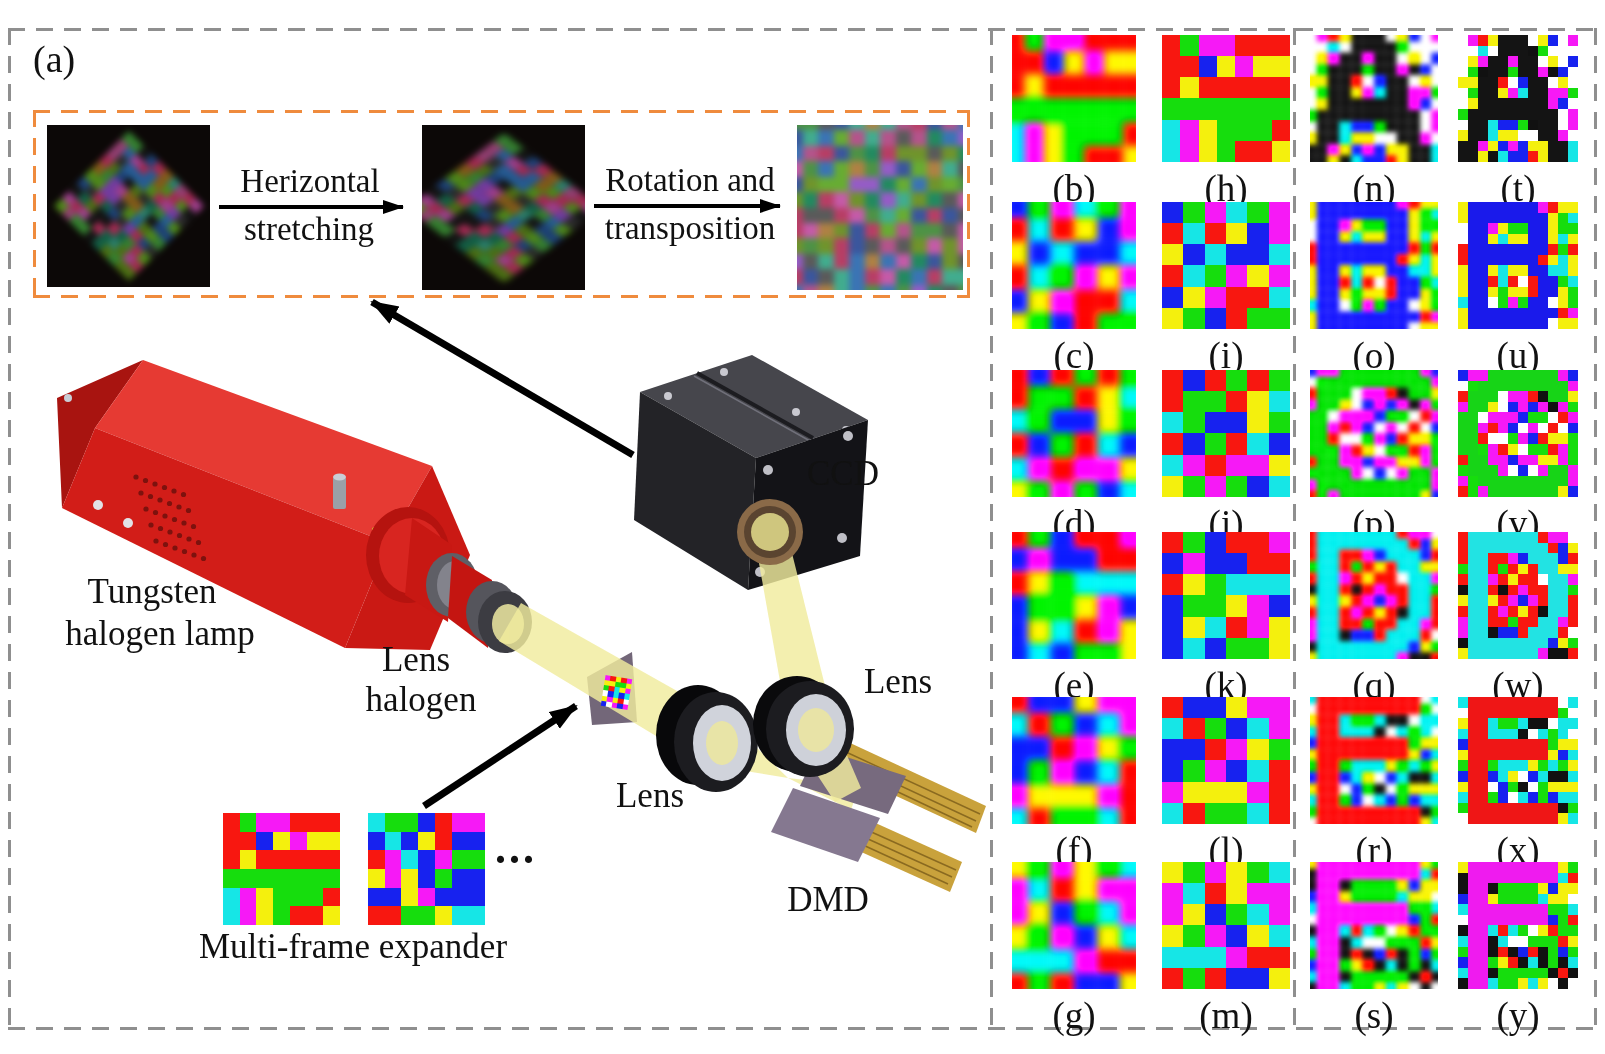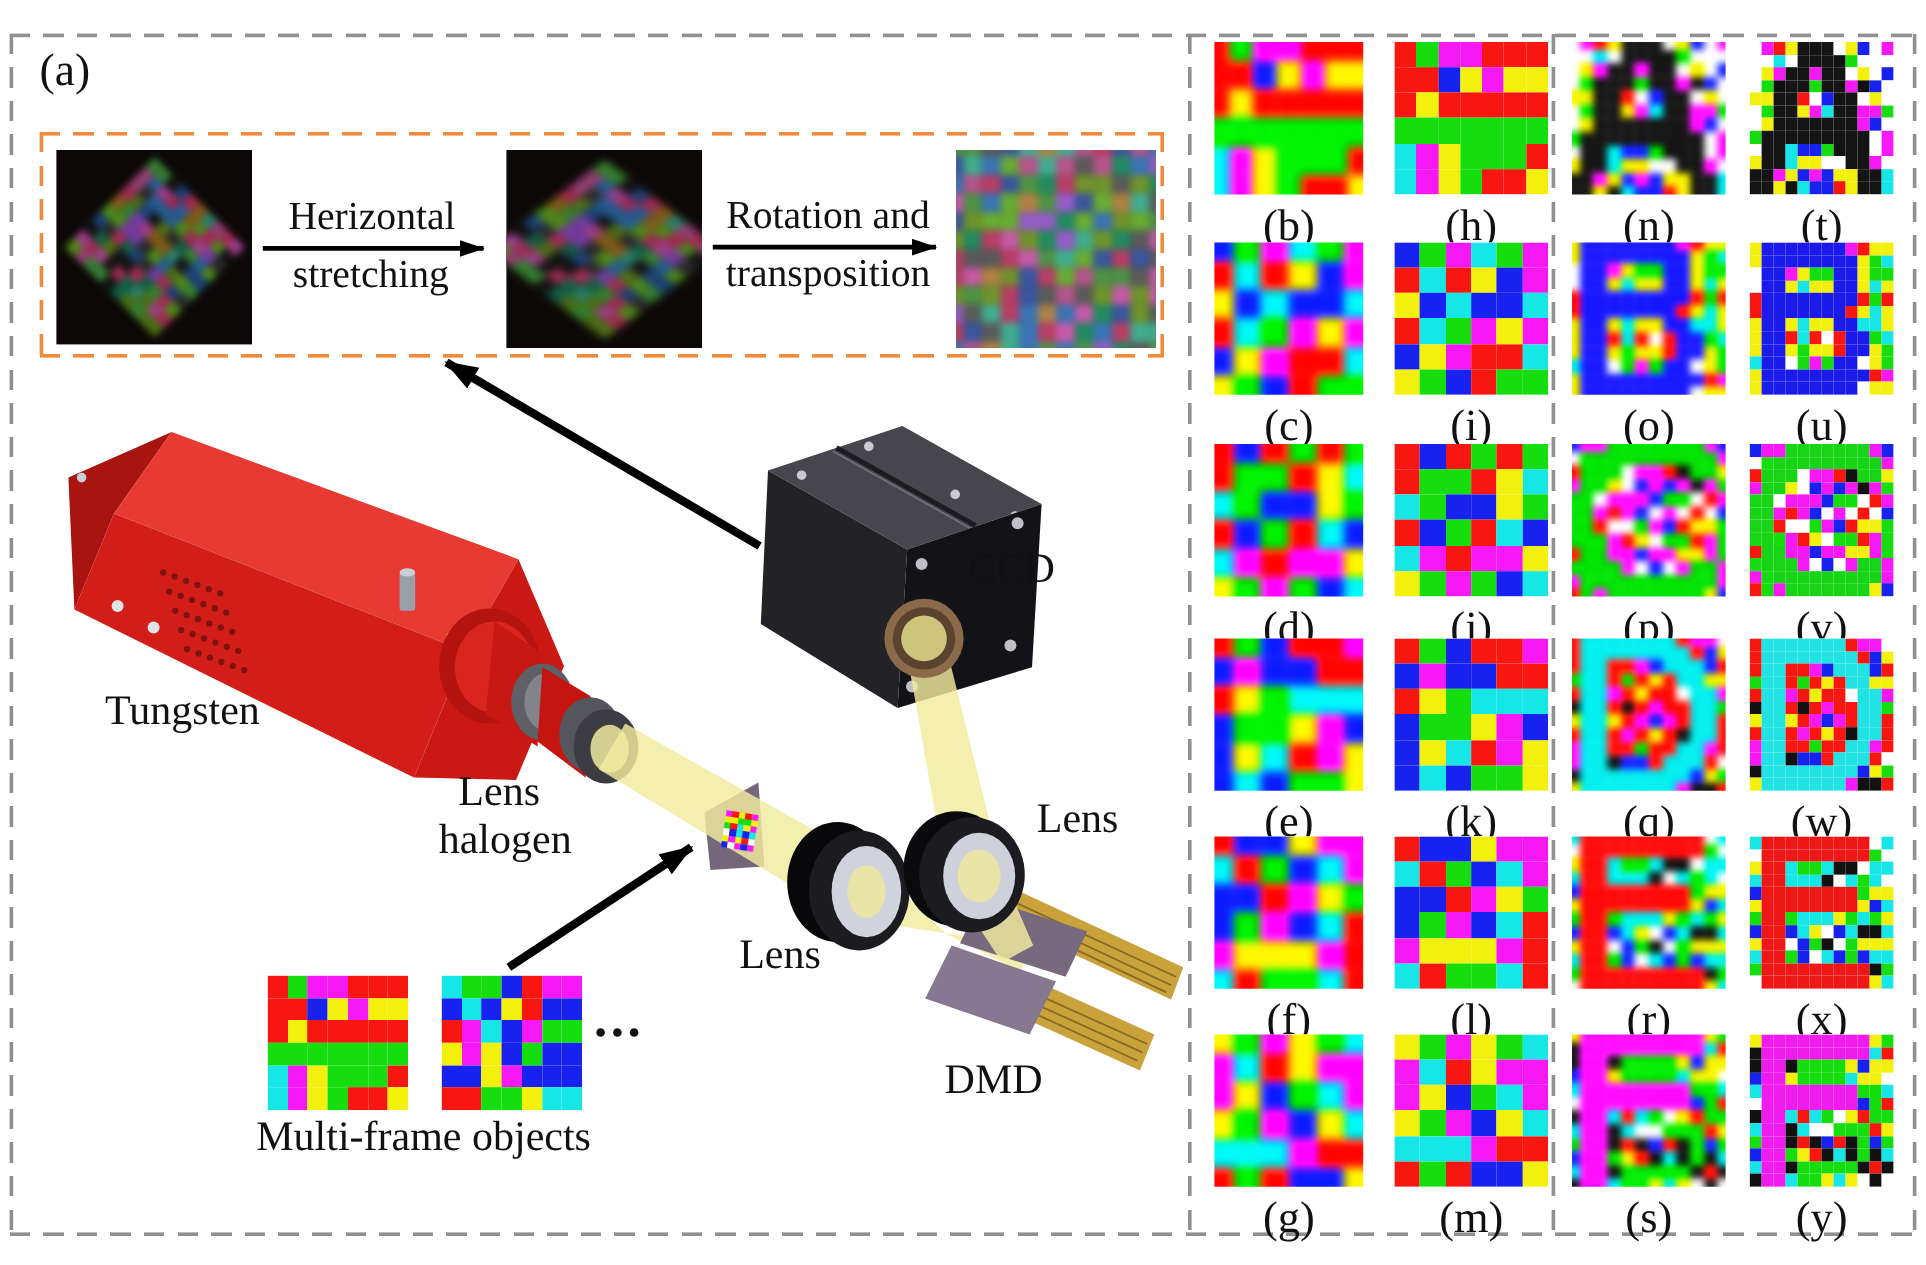--- a/index.html
+++ b/index.html
@@ -574,28 +574,29 @@
         <div style="background: rgb(255, 255, 255);"></div>
         <div style="background: rgb(23, 34, 239);"></div>
         <div style="background: rgb(255, 255, 255);"></div>
         <div style="background: rgb(246, 25, 246);"></div>
         <div style="background: rgb(23, 34, 239);"></div>
         <div style="background: rgb(246, 25, 246);"></div>
       </div>
     </div>
 
   <div class="lbl center" style="left:152px;top:574px;font-size:35px;">Tungsten</div>
+  <div class="lbl center" style="left:160px;top:616px;font-size:35px;">halogen lamp</div>
   <div class="lbl center" style="left:416px;top:642px;font-size:35px;">Lens</div>
   <div class="lbl center" style="left:421px;top:682px;font-size:35px;">halogen</div>
   <div class="lbl center" style="left:843px;top:456px;font-size:35px;">CCD</div>
   <div class="lbl center" style="left:898px;top:664px;font-size:35px;">Lens</div>
   <div class="lbl center" style="left:650px;top:778px;font-size:35px;">Lens</div>
   <div class="lbl center" style="left:828px;top:882px;font-size:35px;">DMD</div>
   <div class="lbl center" style="left:516px;top:826px;font-size:44px;font-weight:bold;letter-spacing:3px;">...</div>
-  <div class="lbl center" style="left:353px;top:929px;font-size:35px;">Multi-frame objects</div>
+  <div class="lbl center" style="left:353px;top:929px;font-size:35px;">Multi-frame expander</div>
 
   <div class="abs" style="left:223px;top:813px;width:117px;height:112px;">
       <div class="pat" id="frame1">
         <div class="mos" style="grid-template-columns: repeat(7, 1fr); grid-template-rows: repeat(6, 1fr);">
           <div style="background: rgb(248, 23, 16);"></div>
           <div style="background: rgb(22, 221, 13);"></div>
           <div style="background: rgb(246, 25, 246);"></div>
           <div style="background: rgb(246, 25, 246);"></div>
           <div style="background: rgb(248, 23, 16);"></div>
           <div style="background: rgb(248, 23, 16);"></div>

